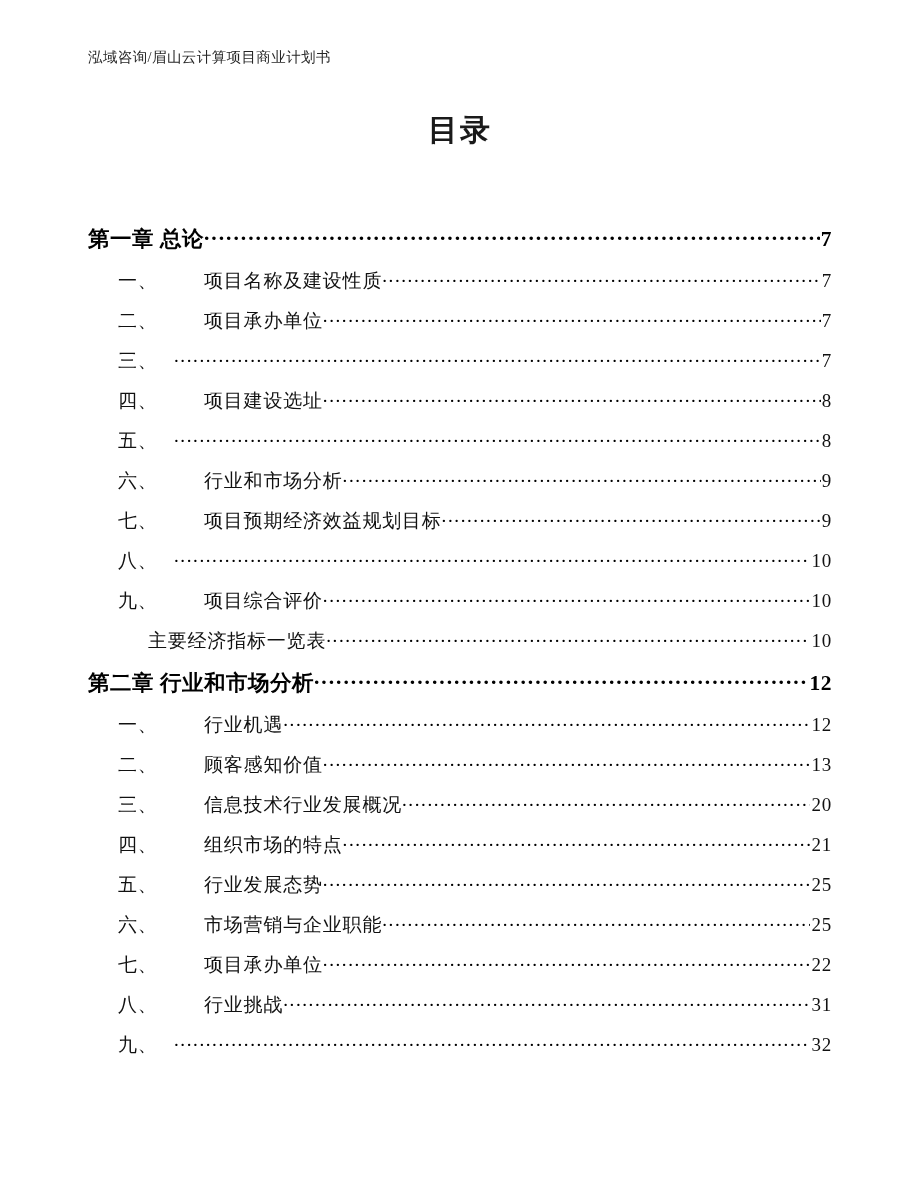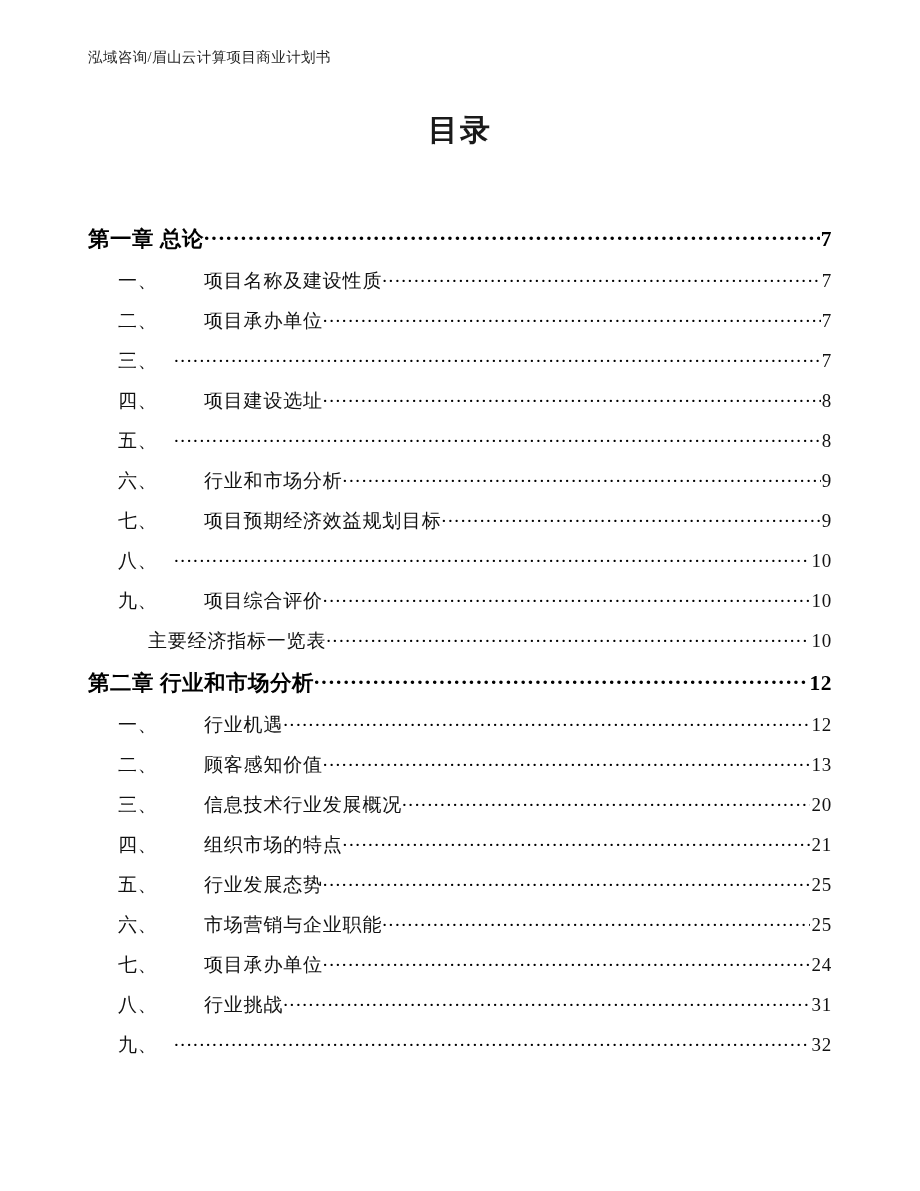--- a/index.html
+++ b/index.html
@@ -242,21 +242,21 @@
       <div class="toc-row level-2">
         <span class="toc-num">六、</span>
         <span class="toc-label">市场营销与企业职能</span>
         <span class="toc-leader"></span>
         <span class="toc-page">25</span>
       </div>
       <div class="toc-row level-2">
         <span class="toc-num">七、</span>
         <span class="toc-label">项目承办单位</span>
         <span class="toc-leader"></span>
-        <span class="toc-page">24</span>
+        <span class="toc-page">22</span>
       </div>
       <div class="toc-row level-2">
         <span class="toc-num">八、</span>
         <span class="toc-label">行业挑战</span>
         <span class="toc-leader"></span>
         <span class="toc-page">31</span>
       </div>
       <div class="toc-row level-2">
         <span class="toc-num">九、</span>
         <span class="toc-leader"></span>

